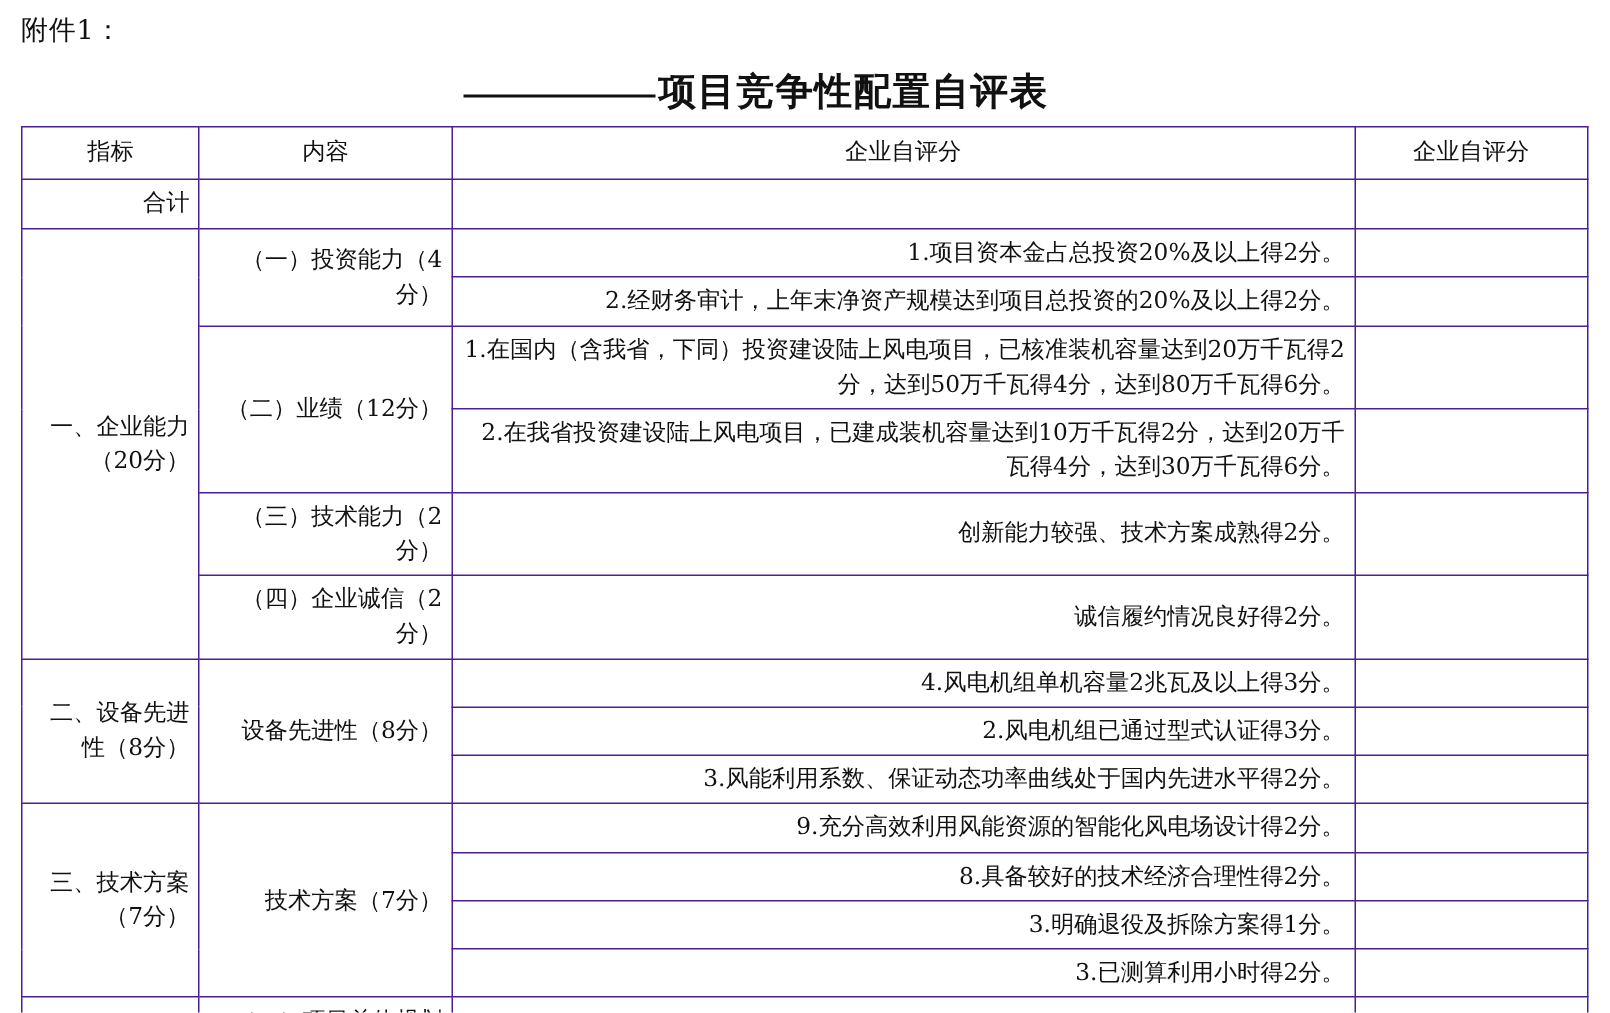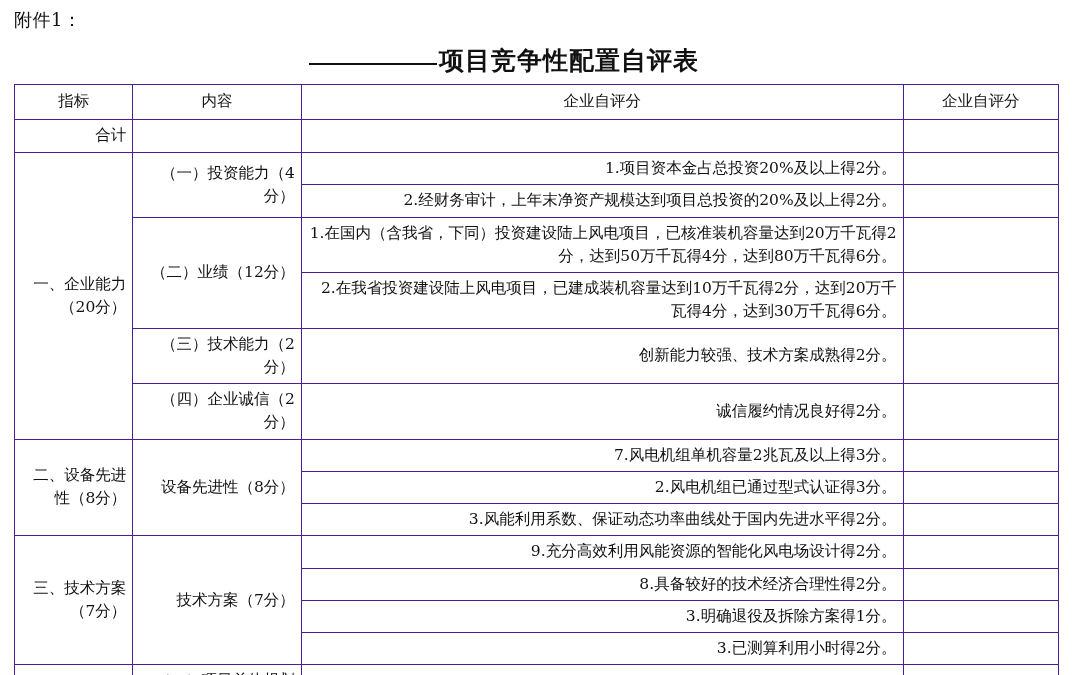--- a/index.html
+++ b/index.html
@@ -136,21 +136,21 @@
       </tr>
       <tr>
         <td class="cell-left">（四）企业诚信（2分）</td>
         <td class="cell-left">诚信履约情况良好得2分。</td>
         <td></td>
       </tr>
 
       <tr>
         <td class="cell-left tall" rowspan="3">二、设备先进性（8分）</td>
         <td class="cell-left" rowspan="3">设备先进性（8分）</td>
-        <td class="cell-left">7.风电机组单机容量2兆瓦及以上得3分。</td>
+        <td class="cell-left">4.风电机组单机容量2兆瓦及以上得3分。</td>
         <td></td>
       </tr>
       <tr>
         <td class="cell-left">2.风电机组已通过型式认证得3分。</td>
         <td></td>
       </tr>
       <tr>
         <td class="cell-left">3.风能利用系数、保证动态功率曲线处于国内先进水平得2分。</td>
         <td></td>
       </tr>

